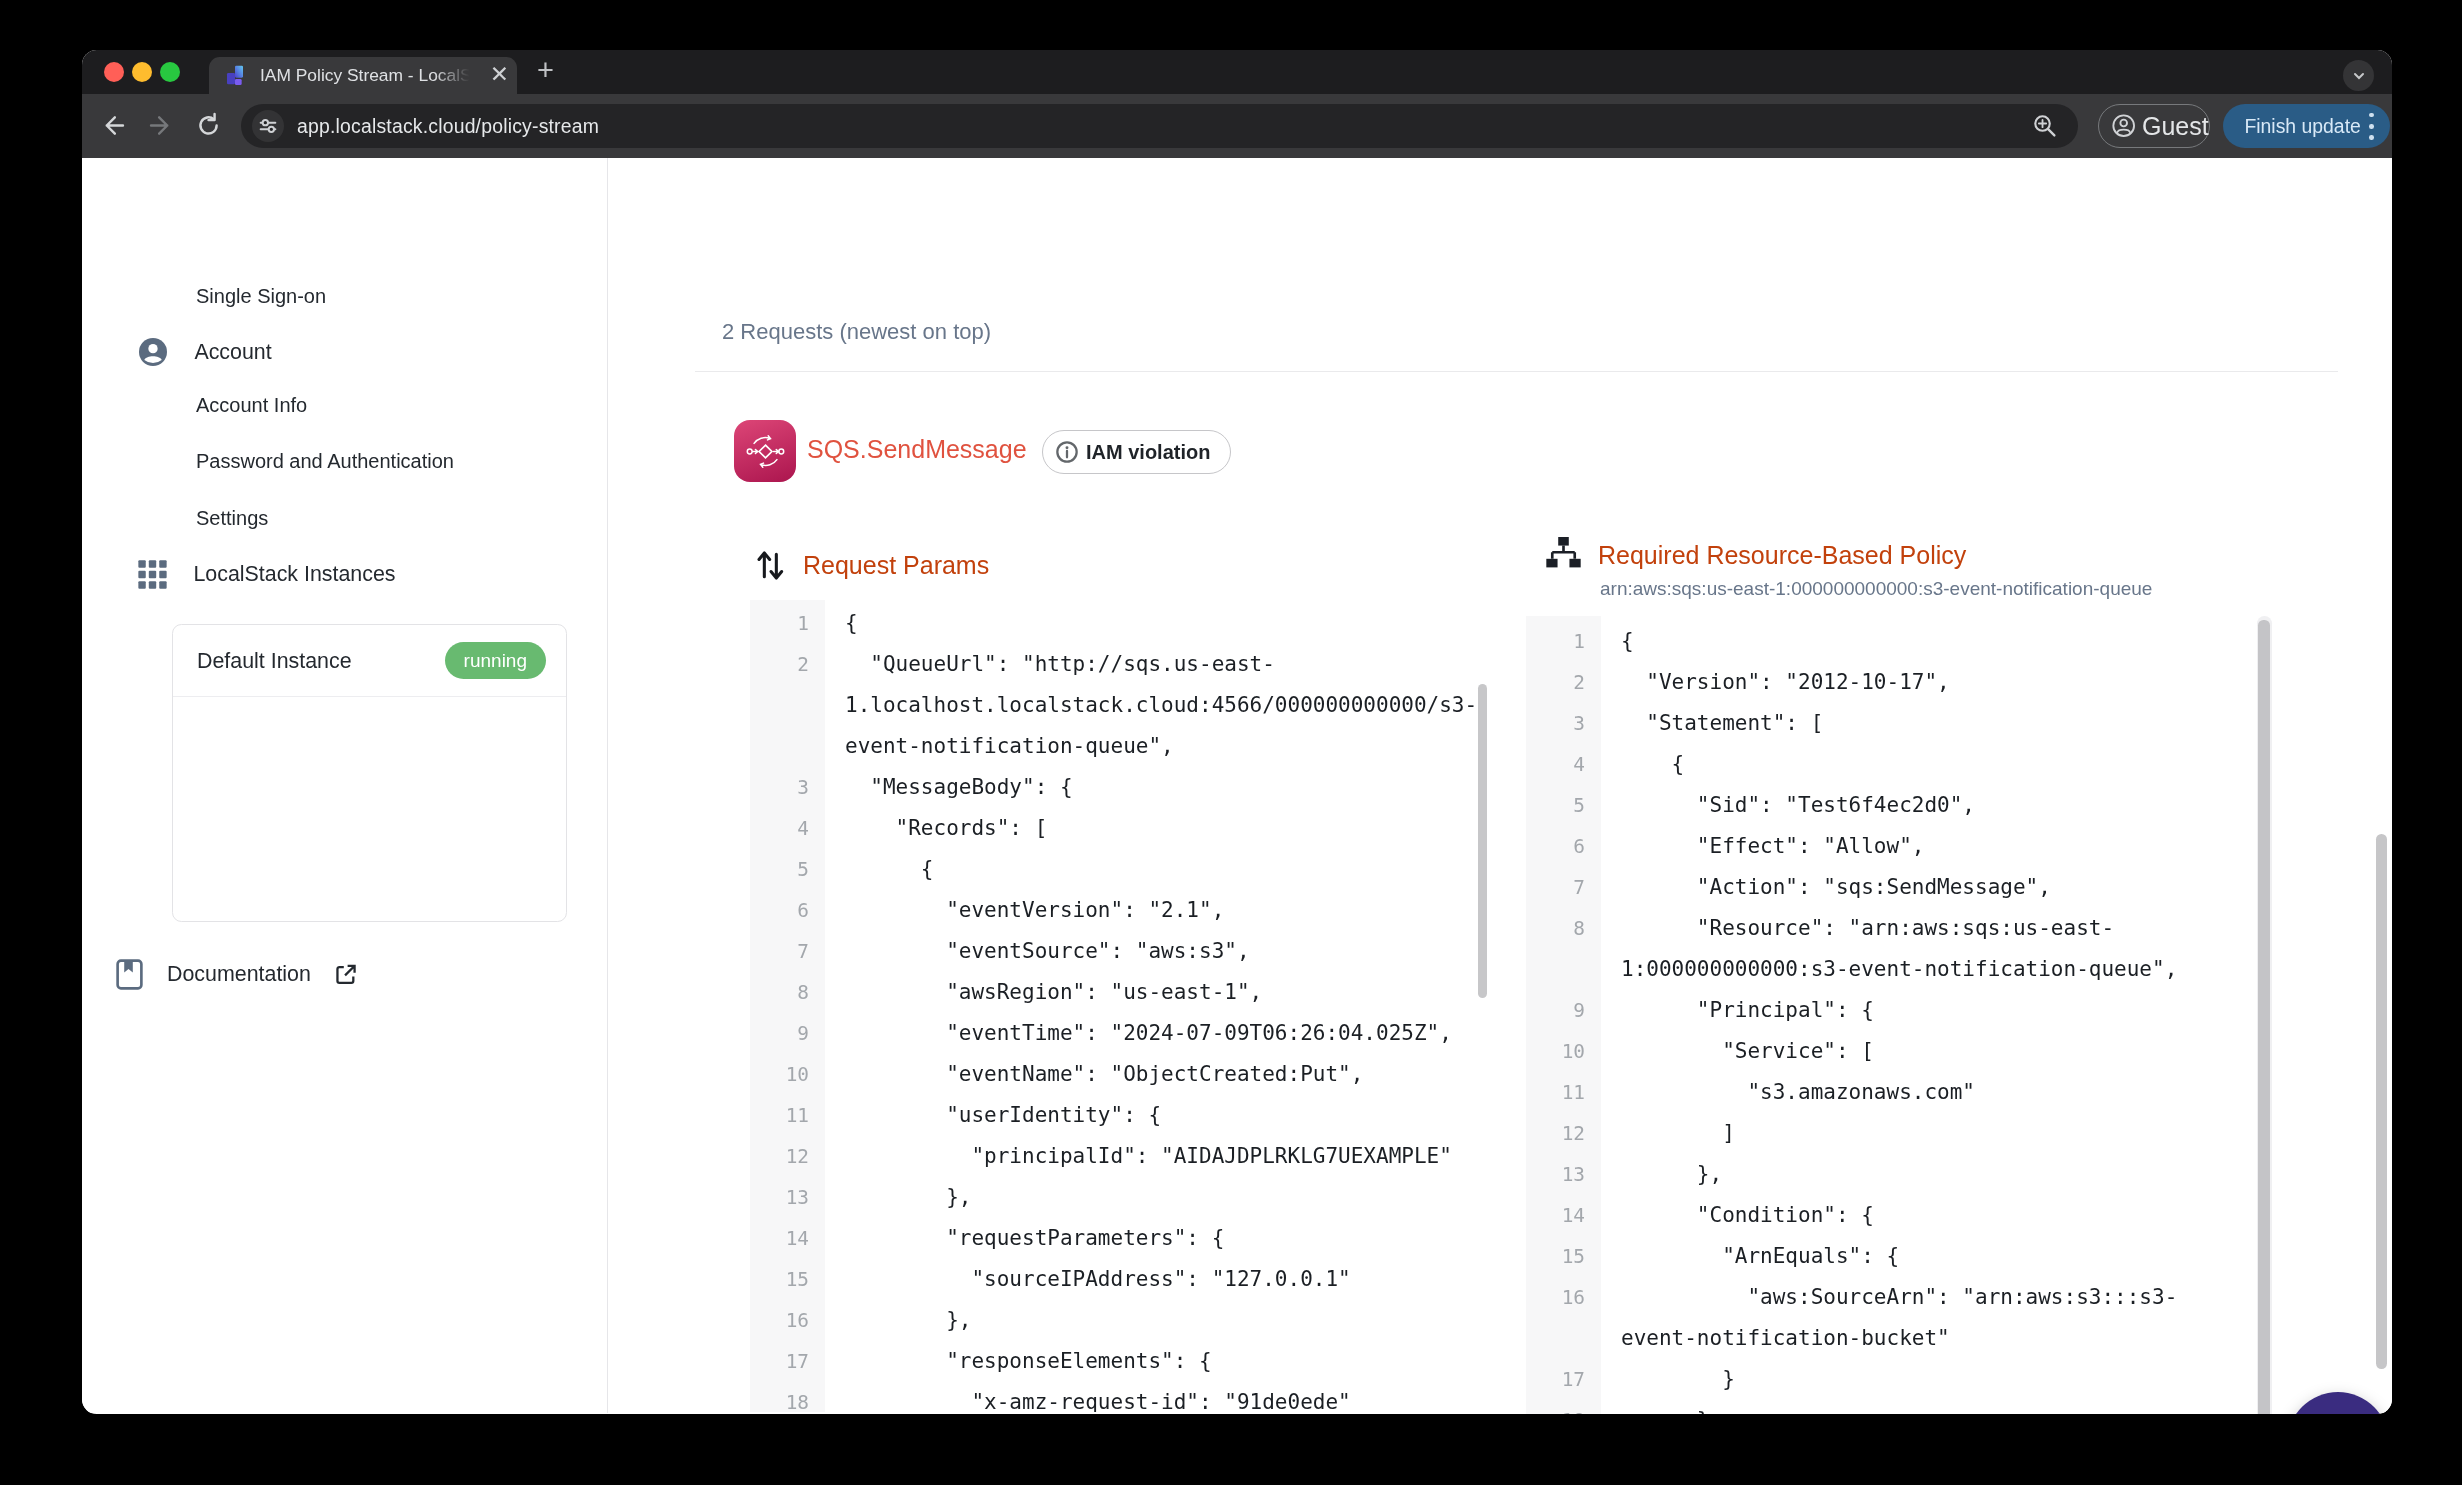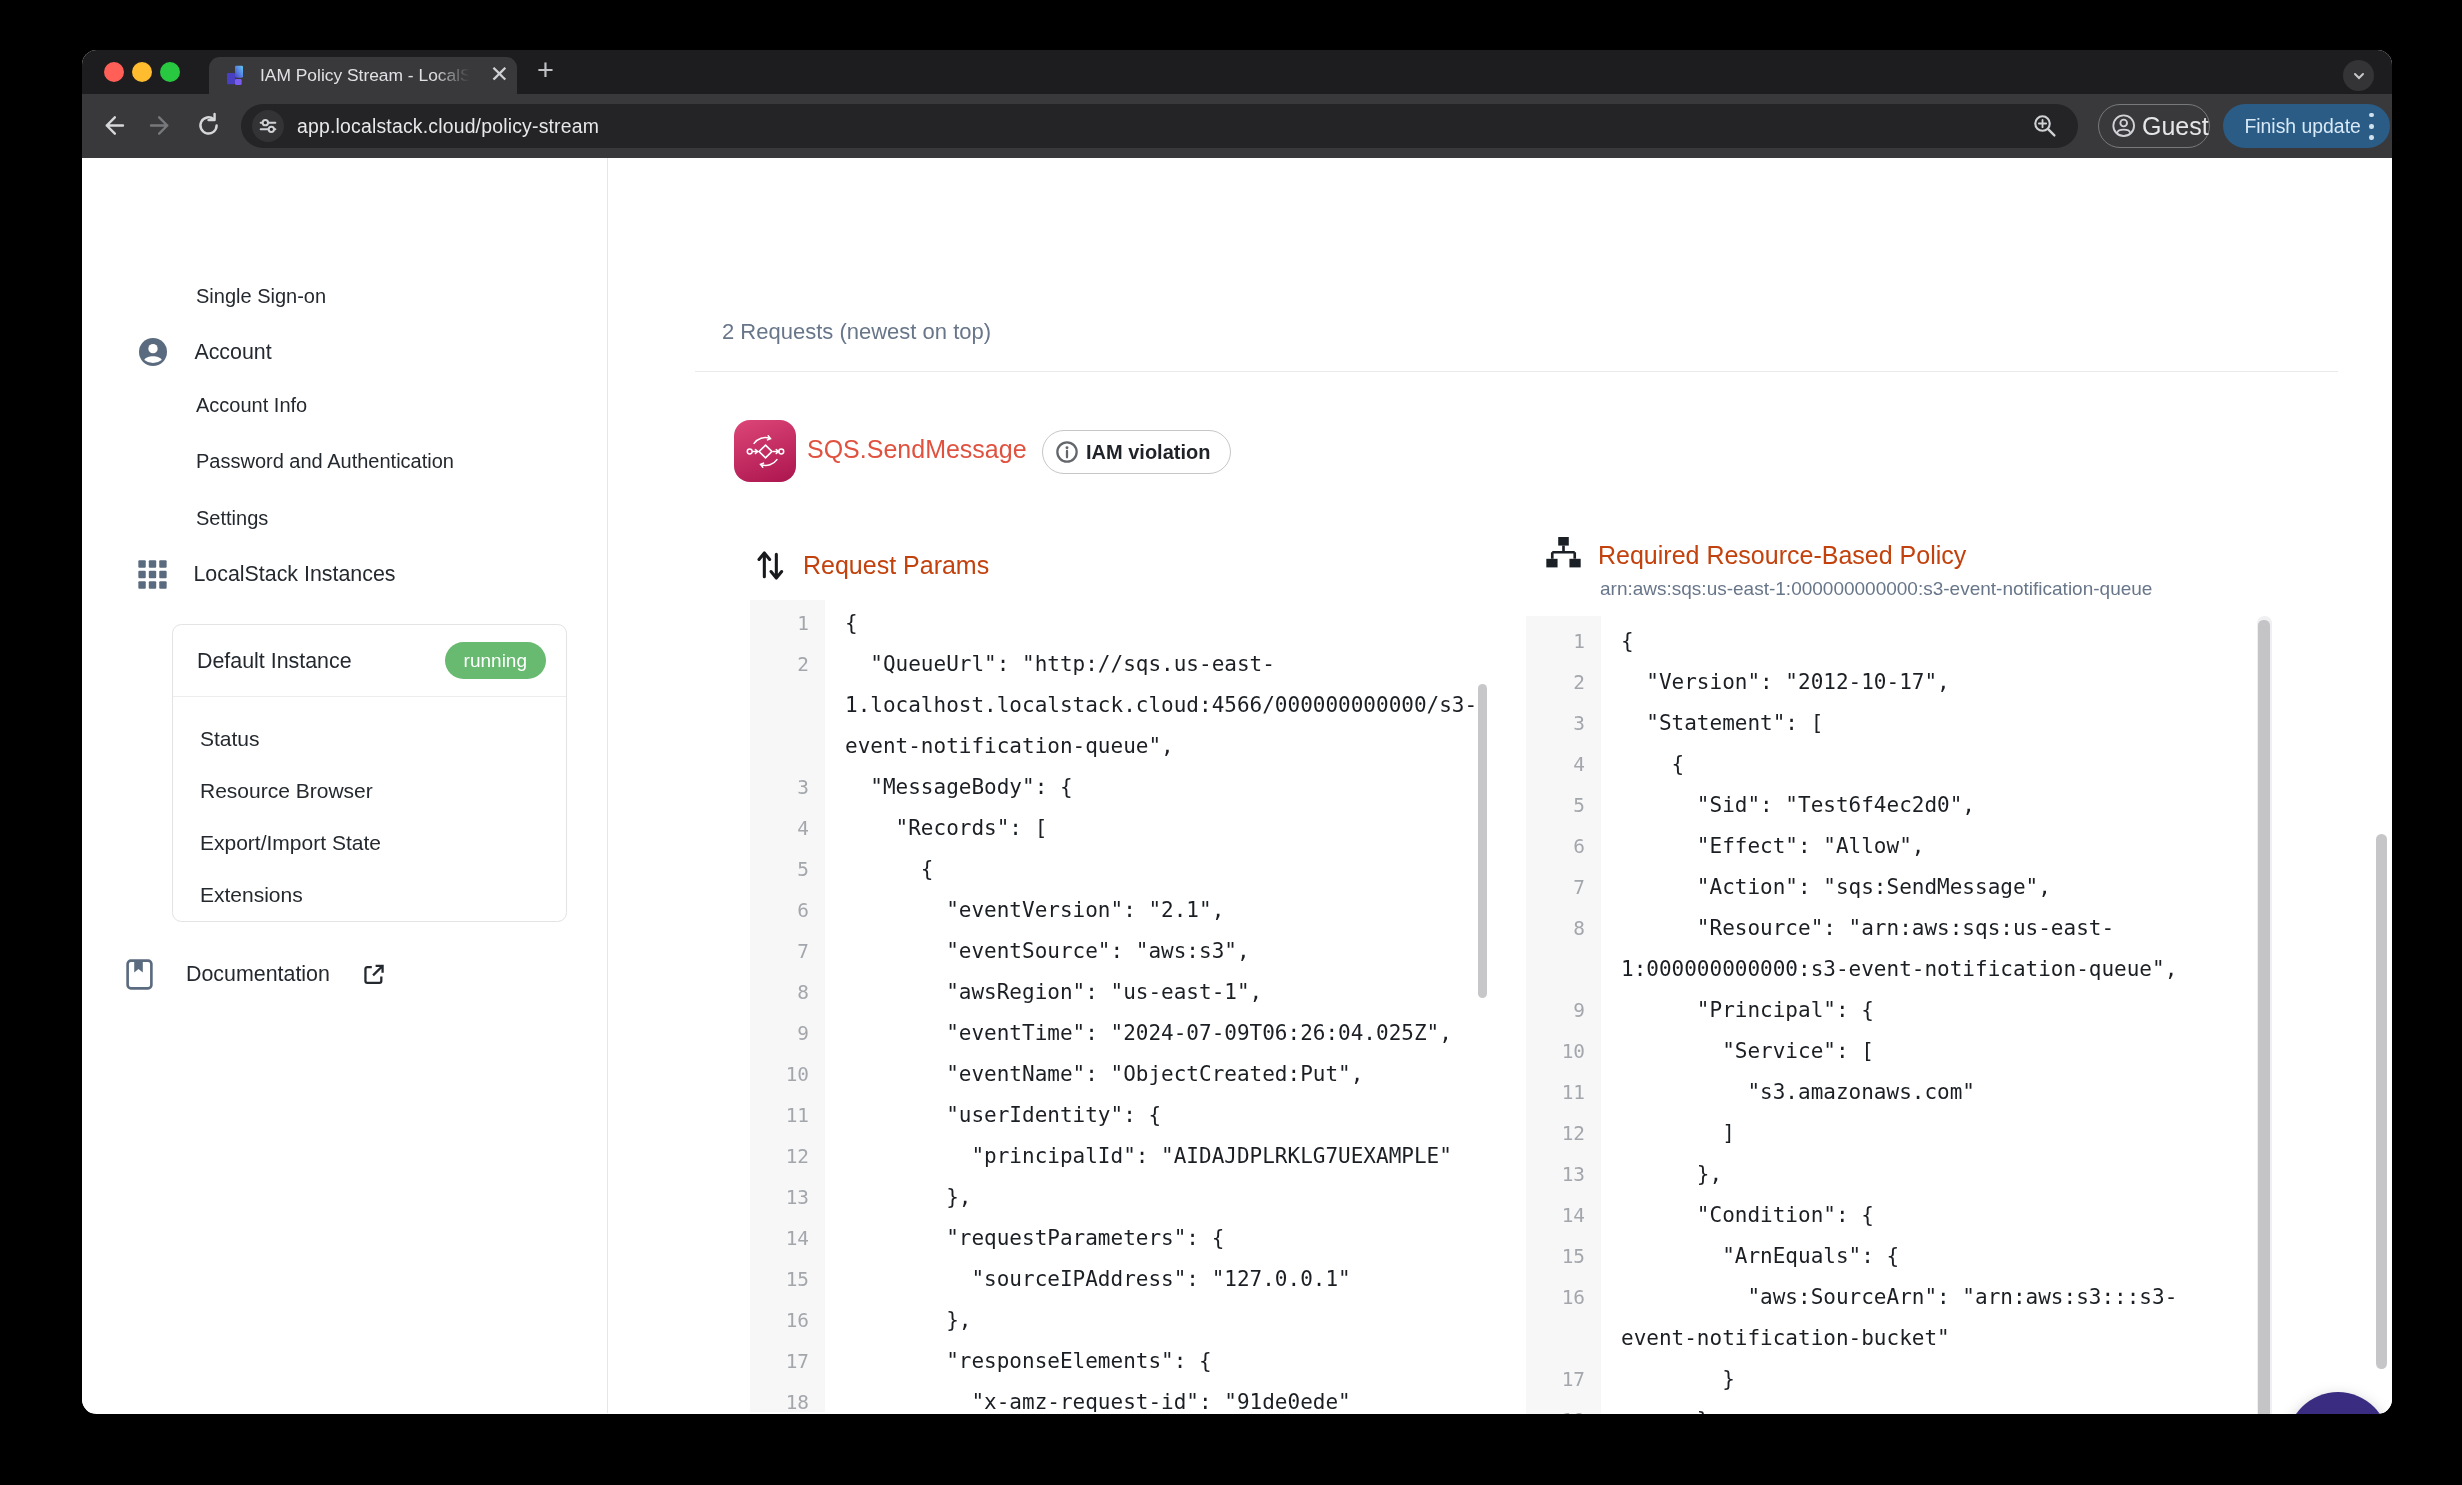--- a/index.html
+++ b/index.html
@@ -42,21 +42,21 @@
 
   
   .side-item { position:absolute; font-size:20px; color:#24292f; white-space:nowrap; }
   .side-row { position:absolute; left:55px; display:flex; align-items:center; gap:25.4px; font-size:21.4px; color:#24292f; white-space:nowrap; }
   .card { position:absolute; left:90px; top:466px; width:395px; height:298px; border:1.3px solid #e3e3e6; border-radius:9.4px; background:#fff; }
   .card-head { position:absolute; left:0; top:0; width:100%; height:72px; border-bottom:1.3px solid #ededf0; }
   .card-name { position:absolute; left:24px; top:0; height:72px; line-height:72px; font-size:21.4px; color:#24292f; }
   .status-badge { position:absolute; right:20px; top:17.4px; height:37px; padding:0 19px; border-radius:19px; background:#68ba70; color:#fff; font-size:19px; line-height:37px; }
   .card-items { position:absolute; left:27px; top:88px; }
   .card-item { height:52px; line-height:52px; font-size:21px; color:#24292f; white-space:nowrap; }
-  .doc-row { position:absolute; left:42px; top:800px; display:flex; align-items:center; gap:31px; font-size:21.4px; color:#24292f; }
+  .doc-row { position:absolute; left:32px; top:800px; display:flex; align-items:center; gap:22px; font-size:21.4px; color:#24292f; }
 
   
   .req-header { position:absolute; left:640px; top:161px; font-size:22px; color:#68768a; }
   .divider { position:absolute; left:613px; width:1643px; height:1.3px; background:#eaeaec; }
   .sqs-tile { position:absolute; left:652px; top:262px; width:62px; height:62px; border-radius:16px; background:linear-gradient(160deg,#dd4677,#ab154e); display:flex; align-items:center; justify-content:center; }
   .sqs-label { position:absolute; left:725px; top:277px; font-size:25px; color:#e0523f; }
   .violation-chip { position:absolute; left:960px; top:272px; height:44px; padding:0 20px 0 43px; border:1.3px solid #c6c6c9; border-radius:22px; display:flex; align-items:center; font-size:20px; color:#1f2328;font-weight:bold; }
   .chip-icon { position:absolute; left:12px; top:9.4px; width:24px; height:24px; }
 
   
@@ -200,26 +200,20 @@
         </g>
       </svg>
       <span>LocalStack Instances</span>
     </div>
 
     <div class="card">
       <div class="card-head">
         <span class="card-name">Default Instance</span>
         <span class="status-badge">running</span>
       </div>
-      <div class="card-items">
-          <div class="card-item">Status</div>
-          <div class="card-item">Resource Browser</div>
-          <div class="card-item">Export/Import State</div>
-          <div class="card-item">Extensions</div>
-        </div>
     </div>
 
     <div class="doc-row">
       <svg width="31" height="33" viewBox="0 0 46 50">
         <rect x="5" y="4" width="36" height="42" rx="5" fill="none" stroke="#5b6b7f" stroke-width="4"></rect>
         <path d="M15 4 V22 L21.5 16.5 L28 22 V4 Z" fill="#5b6b7f"></path>
       </svg>
       <span>Documentation</span>
       <svg width="25.4" height="25.4" viewBox="0 0 40 40">
         <path d="M17 8 H10 a3 3 0 0 0 -3 3 v19 a3 3 0 0 0 3 3 h19 a3 3 0 0 0 3 -3 v-7" fill="none" stroke="#24292f" stroke-width="3.6"></path>

